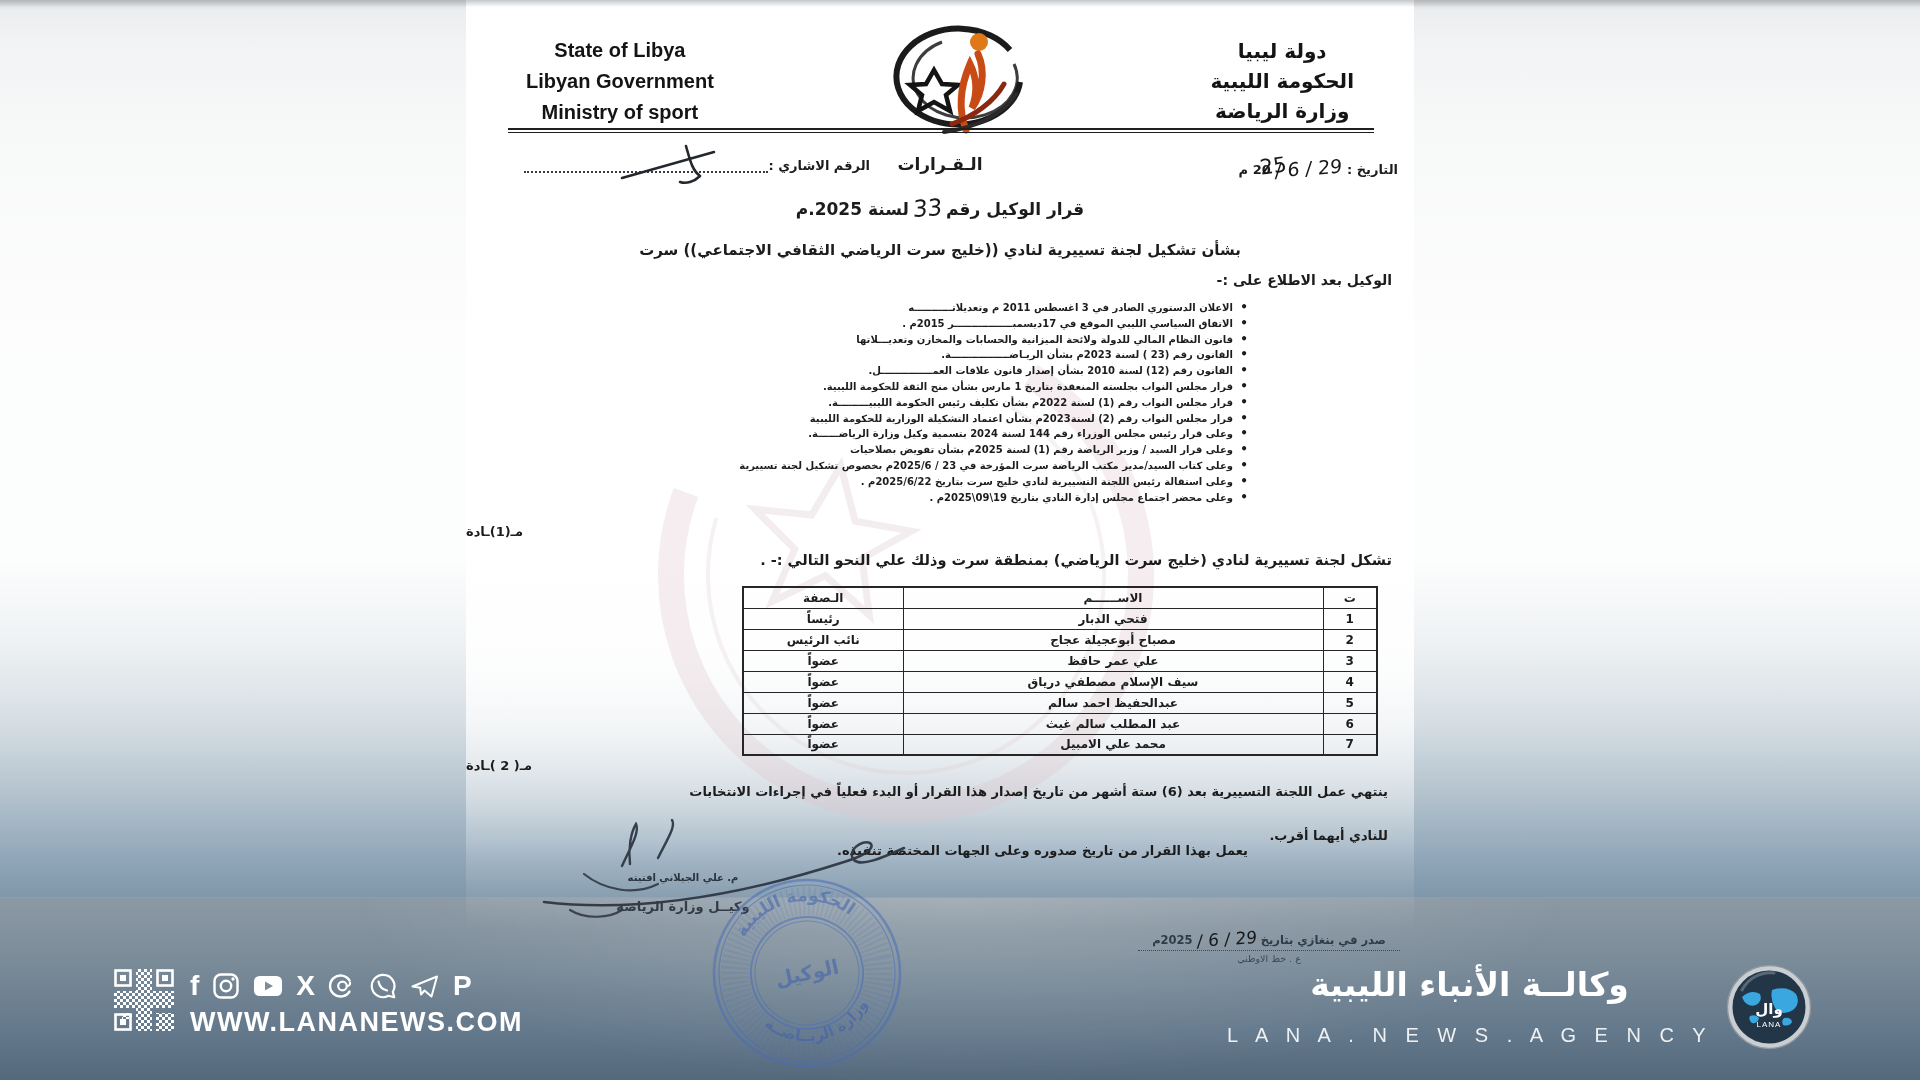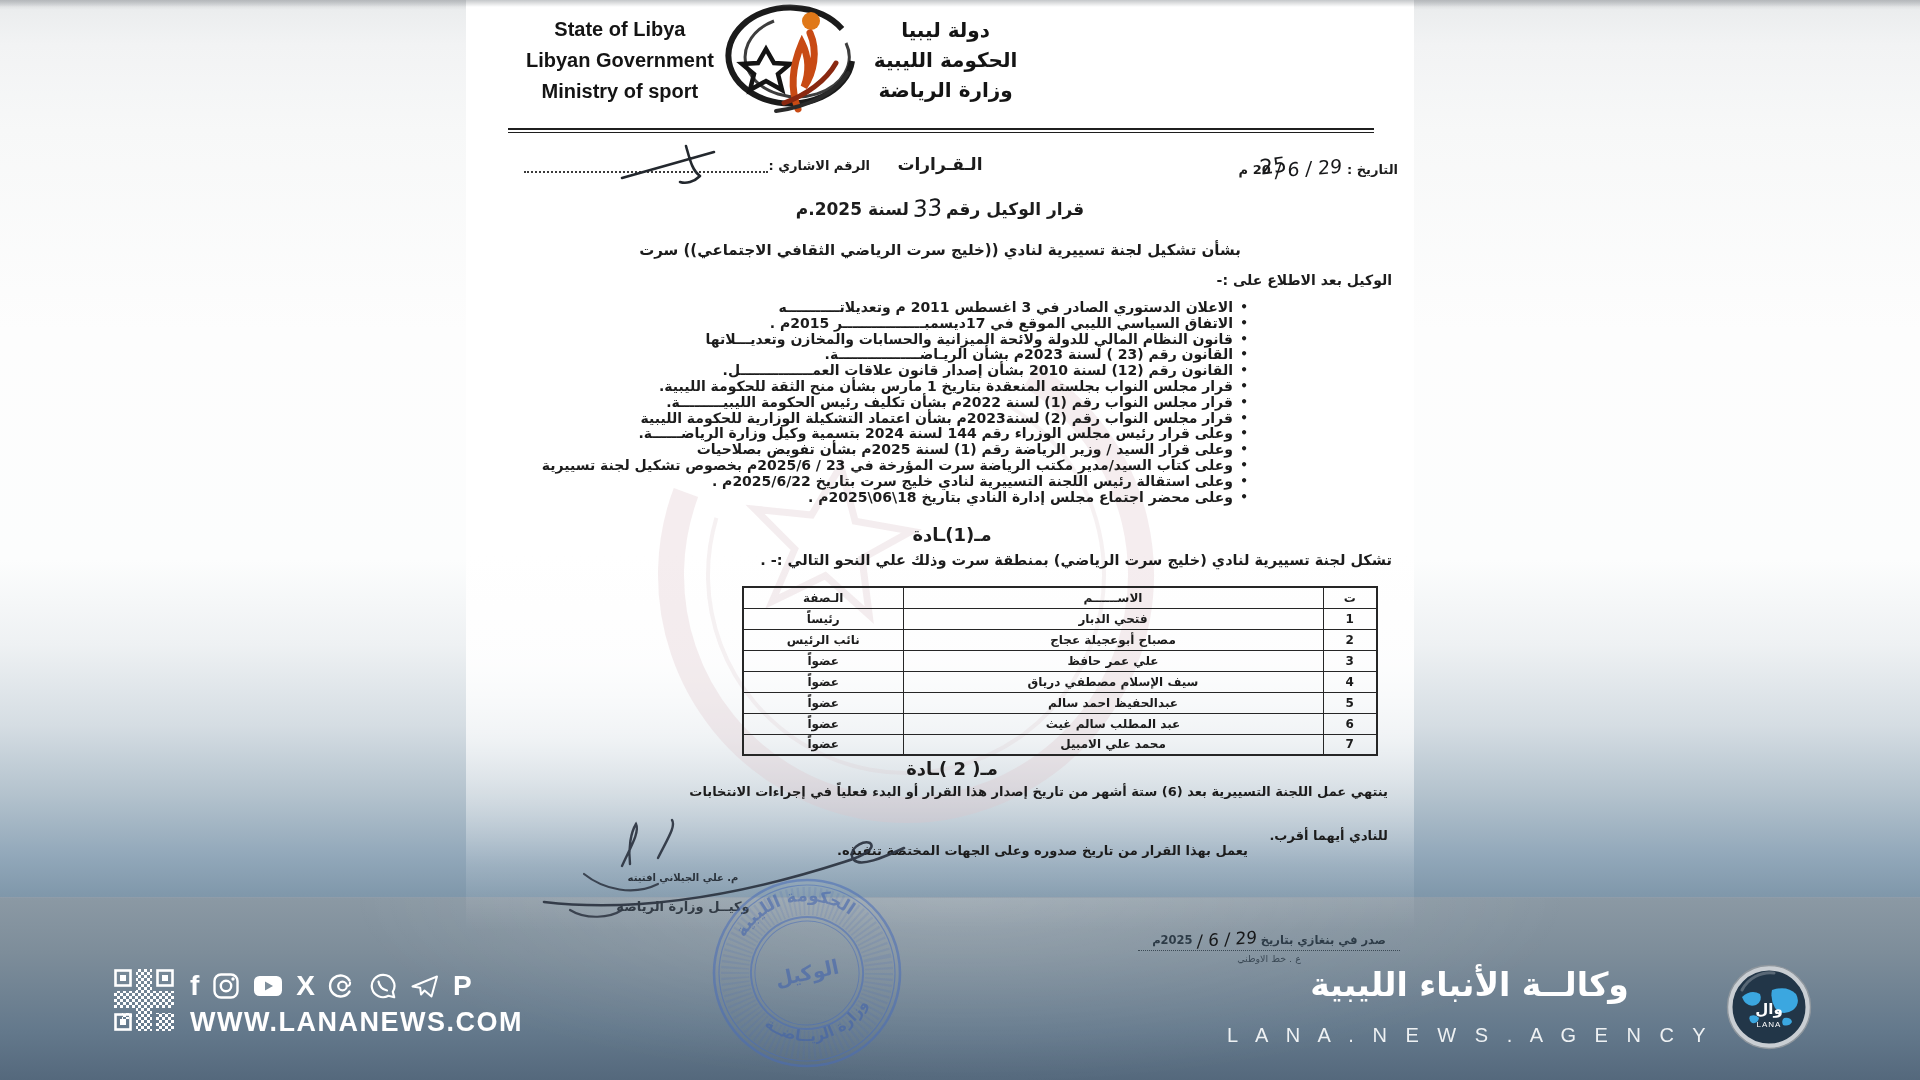--- a/index.html
+++ b/index.html
@@ -19,22 +19,22 @@
     background:linear-gradient(180deg,rgba(165,169,173,.65),rgba(200,203,206,0));z-index:9;}
   
   .paper{position:absolute;left:466px;top:0;width:948px;height:1065px;
     background:linear-gradient(180deg,#ffffff 0px,#ffffff 555px,#fefefe 605px,
       rgba(255,255,255,.9) 665px,rgba(255,255,255,.68) 740px,
       rgba(255,255,255,.4) 805px,rgba(255,255,255,.14) 865px,rgba(255,255,255,0) 930px);
     color:#1c1c1c;}
   .paper *{box-sizing:border-box;}
   .wm{position:absolute;left:150px;top:310px;opacity:.6;pointer-events:none;}
   
-  .doc-head{position:absolute;left:0;top:0;width:100%;height:120px;
-    display:flex;align-items:center;padding:0 60px;}
+  .doc-head{position:absolute;left:0;top:21px;width:100%;height:120px;
+    display:flex;align-items:center;justify-content:space-between;padding:0 60px;}
   .head-en{font-family:"Liberation Sans",sans-serif;font-weight:bold;font-size:20px;
     line-height:1.55;text-align:center;color:#141414;direction:ltr;}
   .head-ar{font-weight:bold;font-size:20px;line-height:1.5;text-align:center;direction:rtl;color:#141414;}
   .double-rule{position:absolute;left:42px;right:40px;top:128px;height:5px;
     border-top:2.5px solid #1f1f1f;border-bottom:1.8px solid #1f1f1f;}
   
   .meta{position:absolute;left:0;top:148px;width:100%;height:42px;font-size:13px;font-weight:bold;direction:rtl;}
   .meta-date{position:absolute;right:16px;top:8px;white-space:nowrap;}
   .meta-dec{position:absolute;left:0;right:0;top:6px;text-align:center;font-size:17px;letter-spacing:1px;}
   .meta-ref{position:absolute;left:54px;top:10px;width:350px;display:flex;direction:rtl;align-items:flex-end;}
@@ -47,25 +47,25 @@
       transform:rotate(-8deg);color:#17181a;}
   .ref-mark{position:absolute;left:96px;top:-18px;}
   
   .doc-title{position:absolute;left:0;top:194px;width:100%;text-align:center;
     font-size:17px;font-weight:bold;direction:rtl;}
   .doc-subject{position:absolute;left:0;top:241px;width:100%;text-align:center;
     font-size:15px;font-weight:bold;direction:rtl;}
   .doc-intro{position:absolute;right:22px;top:272px;font-size:14px;font-weight:bold;direction:rtl;}
   
   .cons{position:absolute;right:166px;top:300px;width:600px;margin:0;padding:0;
-    list-style:none;direction:rtl;font-size:14px;font-weight:bold;}
+    list-style:none;direction:rtl;font-size:10px;font-weight:bold;}
   .cons li{position:relative;padding-right:15px;line-height:15.8px;white-space:nowrap;}
   .cons li::before{content:"•";position:absolute;right:0;top:0;font-size:12px;}
   
-  .art-head{position:absolute;left:12px;width:100%;text-align:center;font-size:18px;font-weight:bold;direction:rtl;}
+  .art-head{position:absolute;left:0;width:100%;text-align:left;font-size:13px;font-weight:bold;direction:rtl;}
   .a1{top:524px;} .a2{top:758px;}
   .art1-text{position:absolute;right:22px;top:552px;font-size:14.5px;font-weight:bold;direction:rtl;white-space:nowrap;}
   
   .mtable{position:absolute;right:36px;top:586px;border-collapse:collapse;direction:rtl;
     font-size:12px;font-weight:bold;}
   .mtable th,.mtable td{border:1.4px solid #262626;text-align:center;padding:0 8px;height:21px;}
   .mtable{border:2px solid #262626;}
   .col-i{width:54px;} .col-n{width:420px;} .col-r{width:160px;}
   
   .para1{position:absolute;right:26px;top:784px;font-size:13px;font-weight:bold;direction:rtl;white-space:nowrap;}
@@ -167,21 +167,21 @@
         <li>قانون النظام المالي للدولة ولائحة الميزانية والحسابات والمخازن وتعديـــلاتها</li>
         <li>القانون رقم (23 ) لسنة 2023م بشأن الريـاضـــــــــــــــــة.</li>
         <li>القانون رقم (12) لسنة 2010 بشأن إصدار قانون علاقات العمـــــــــــــــل.</li>
         <li>قرار مجلس النواب بجلسته المنعقدة بتاريخ 1 مارس بشأن منح الثقة للحكومة الليبية.</li>
         <li>قرار مجلس النواب رقم (1) لسنة 2022م بشأن تكليف رئيس الحكومة الليبيـــــــــة.</li>
         <li>قرار مجلس النواب رقم (2) لسنة2023م بشأن اعتماد التشكيلة الوزارية للحكومة الليبية</li>
         <li>وعلى قرار رئيس مجلس الوزراء رقم 144 لسنة 2024 بتسمية وكيل وزارة الرياضــــــة.</li>
         <li>وعلى قرار السيد / وزير الرياضة رقم (1) لسنة 2025م بشأن تفويض بصلاحيات</li>
         <li>وعلى كتاب السيد/مدير مكتب الرياضة سرت المؤرخة في 23 / 2025/6م بخصوص تشكيل لجنة تسييرية</li>
         <li>وعلى استقالة رئيس اللجنة التسييرية لنادي خليج سرت بتاريخ 2025/6/22م .</li>
-        <li>وعلى محضر اجتماع مجلس إدارة النادي بتاريخ 18\06\2025م .</li>
+        <li>وعلى محضر اجتماع مجلس إدارة النادي بتاريخ 19\09\2025م .</li>
       </ul>
 
     <div class="art-head a1">مـ(1)ـادة</div>
     <div class="art1-text">تشكل لجنة تسييرية لنادي (خليج سرت الرياضي) بمنطقة سرت وذلك علي النحو التالي :- .</div>
 
     <table class="mtable">
       <thead>
         <tr>
           <th class="col-i">ت</th>
           <th class="col-n">الاســــــم</th>

